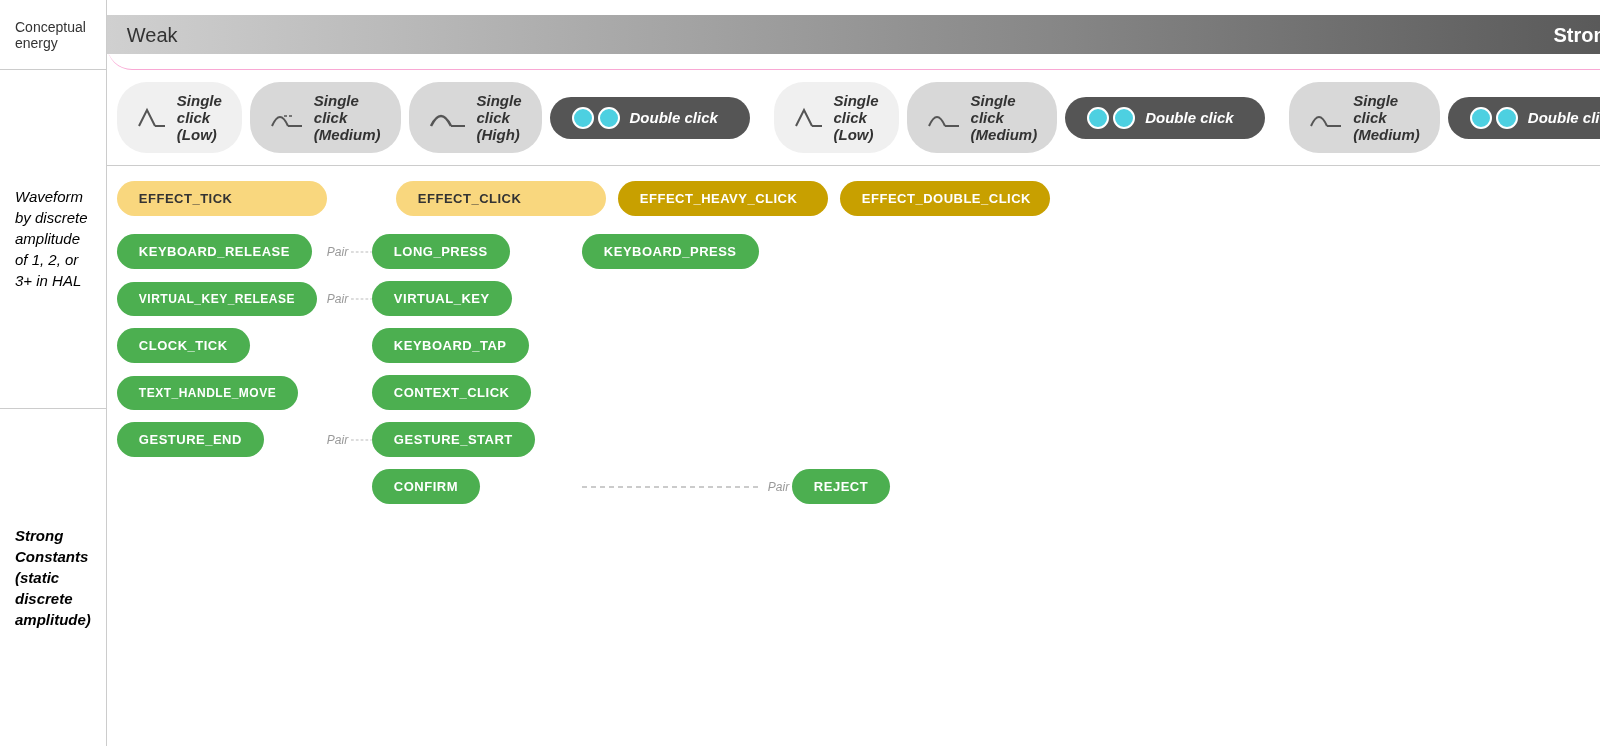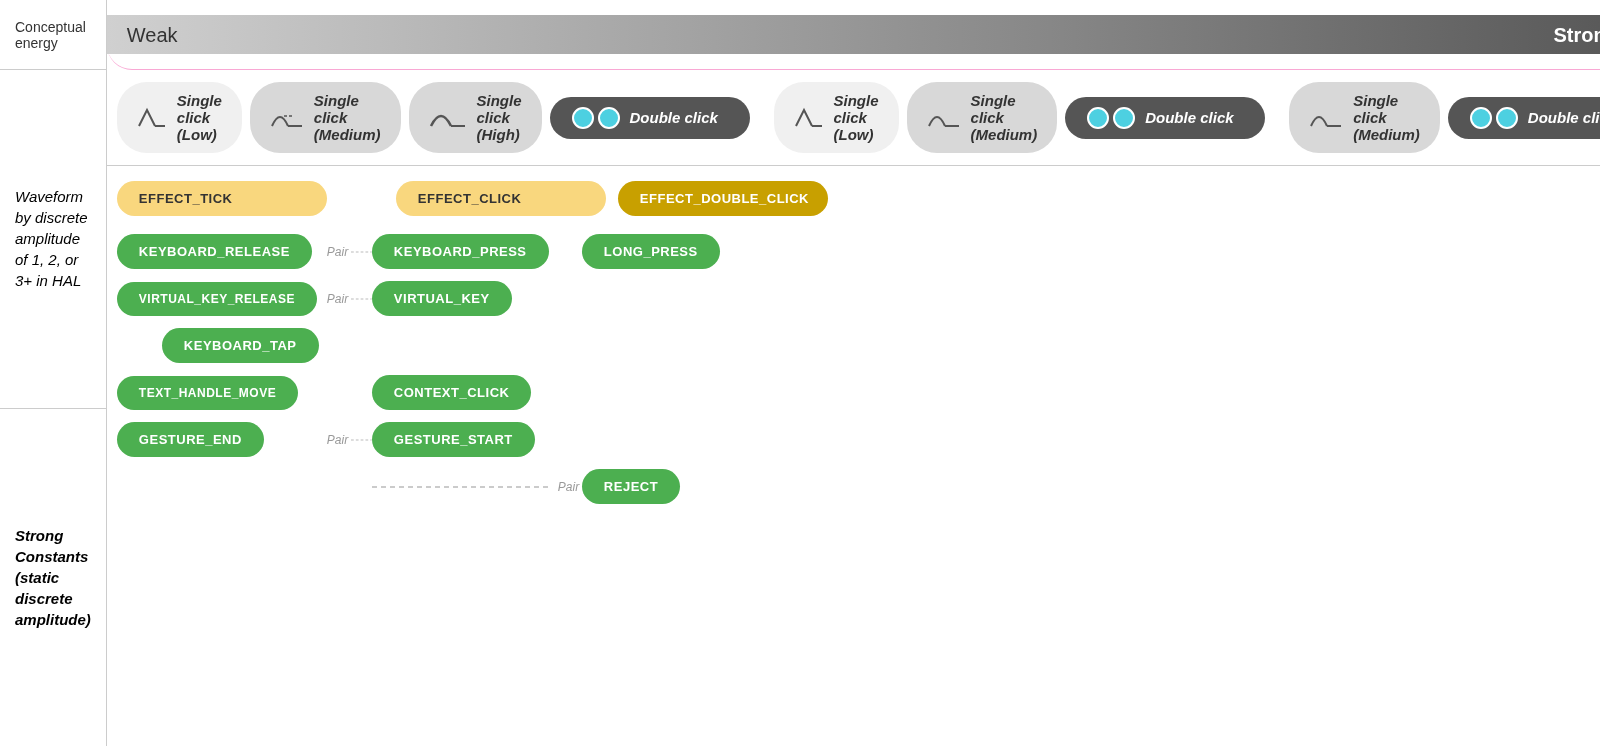--- a/index.html
+++ b/index.html
@@ -366,39 +366,42 @@
 
       <div class="haptic-effects-row">
         <div style="width:210px;">
           <div class="effect-btn-yellow">EFFECT_TICK</div>
         </div>
         <div style="width:45px;"></div>
         <div style="width:210px;">
           <div class="effect-btn-yellow">EFFECT_CLICK</div>
         </div>
         <div style="width:210px;">
+          <div class="effect-btn-gold">EFFECT_HEAVY_CLICK</div>
+        </div>
+        <div style="width:210px;">
           <div class="effect-btn-gold">EFFECT_DOUBLE_CLICK</div>
         </div>
       </div>
 
       <div class="haptic-row">
         <div style="width:210px;">
           <div class="green-btn">KEYBOARD_RELEASE</div>
         </div>
         <div style="width:45px; text-align:center; font-size:12px; color:#999; font-style:italic; display:flex; align-items:center; justify-content:center; gap:3px;">
           <span>Pair</span>
           <svg width="30" height="8" viewBox="0 0 30 8">
               <line x1="0" y1="4" x2="30" y2="4" stroke="#bbb" stroke-width="1.5" stroke-dasharray="4,3"></line>
             </svg>
         </div>
         <div style="width:210px;">
+          <div class="green-btn">LONG_PRESS</div>
+        </div>
+        <div style="width:210px;">
           <div class="green-btn">KEYBOARD_PRESS</div>
-        </div>
-        <div style="width:210px;">
-          <div class="green-btn">LONG_PRESS</div>
         </div>
         <div style="width:210px;"></div>
       </div>
 
       <div class="haptic-row">
         <div style="width:210px;">
           <div class="green-btn" style="font-size:12px;">VIRTUAL_KEY_RELEASE</div>
         </div>
         <div style="width:45px; text-align:center; font-size:12px; color:#999; font-style:italic; display:flex; align-items:center; justify-content:center; gap:3px;">
           <span>Pair</span>
@@ -407,20 +410,23 @@
             </svg>
         </div>
         <div style="width:210px;">
           <div class="green-btn">VIRTUAL_KEY</div>
         </div>
         <div style="width:210px;"></div>
         <div style="width:210px;"></div>
       </div>
 
       <div class="haptic-row">
+        <div style="width:210px;">
+          <div class="green-btn">CLOCK_TICK</div>
+        </div>
         <div style="width:45px;"></div>
         <div style="width:210px;">
           <div class="green-btn">KEYBOARD_TAP</div>
         </div>
         <div style="width:210px;"></div>
         <div style="width:210px;"></div>
       </div>
 
       <div class="haptic-row">
         <div style="width:210px;">
@@ -447,20 +453,23 @@
         <div style="width:210px;">
           <div class="green-btn">GESTURE_START</div>
         </div>
         <div style="width:210px;"></div>
         <div style="width:210px;"></div>
       </div>
 
       <div class="haptic-row" style="align-items:center;">
         <div style="width:210px;"></div>
         <div style="width:45px;"></div>
+        <div style="width:210px;">
+          <div class="green-btn">CONFIRM</div>
+        </div>
         <div style="display:flex; align-items:center; gap:6px; width:210px;">
           <svg width="180" height="12" viewBox="0 0 180 12">
             <line x1="0" y1="6" x2="180" y2="6" stroke="#bbb" stroke-width="1.5" stroke-dasharray="5,4"></line>
           </svg>
           <span style="font-size:12px; color:#999; font-style:italic; white-space:nowrap;">Pair</span>
         </div>
         <div style="width:210px;">
           <div class="green-btn">REJECT</div>
         </div>
       </div>

